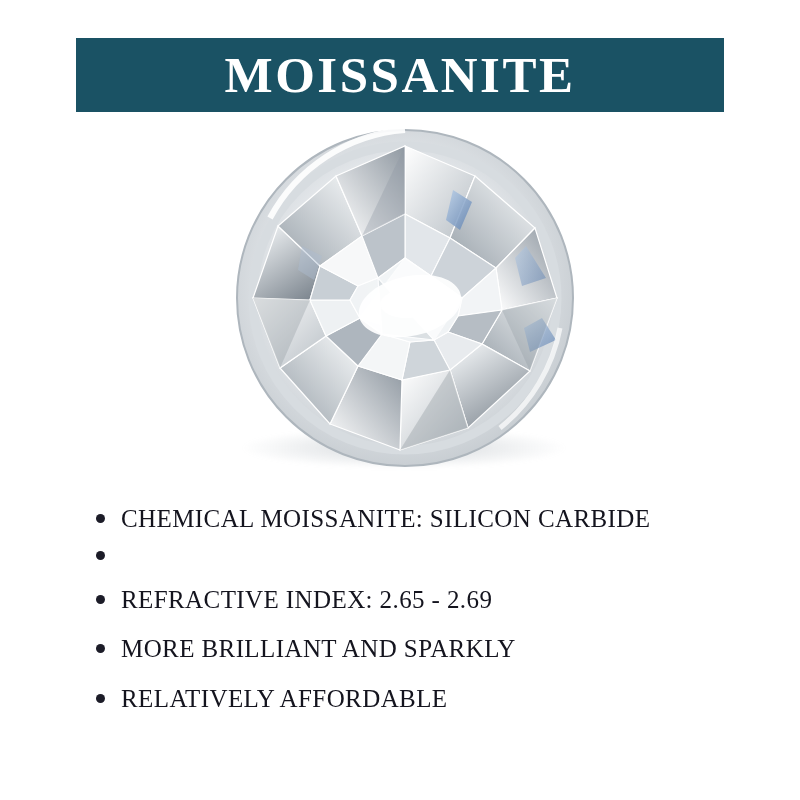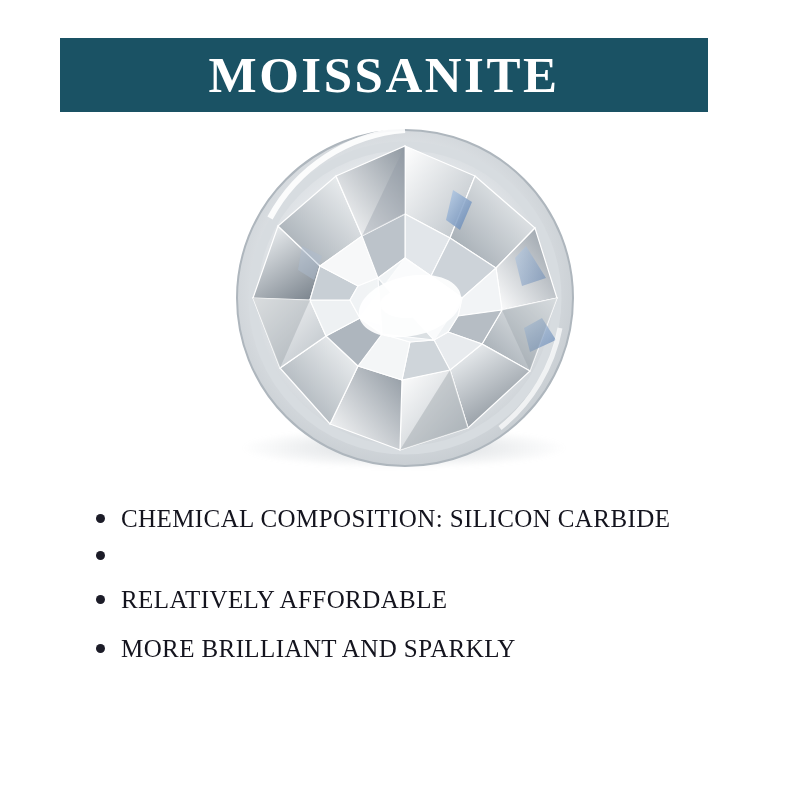--- a/index.html
+++ b/index.html
@@ -16,21 +16,21 @@
   .page {
     position: relative;
     width: 800px;
     height: 800px;
     background: #ffffff;
   }
 
   
   .title-banner {
     position: absolute;
-    left: 60px;
+    left: 76px;
     top: 38px;
     width: 648px;
     height: 74px;
     background: #1a5264;
     display: flex;
     align-items: center;
     justify-content: center;
   }
   .title-text {
     color: #ffffff;
@@ -192,28 +192,32 @@
       <polygon points="320,243 292,182 347,170" fill="#8a939b" opacity="0.28"></polygon>
 
       <path d="M60,90 A168,168 0 0 1 195,2" stroke="#ffffff" stroke-width="6" fill="none" opacity="0.9"></path>
       <path d="M290,300 A168,168 0 0 0 350,200" stroke="#ffffff" stroke-width="5" fill="none" opacity="0.7"></path>
     </svg>
   </div>
 
   <div class="bullets">
     <div class="bullet-row">
       <span class="bullet-dot"></span>
-      <span class="bullet-text">CHEMICAL COMPOSITION: SILICON CARBIDE</span>
-    </div>
-    <div class="bullet-row">
-      <span class="bullet-dot"></span>
+      <span class="bullet-text">CHEMICAL MOISSANITE: SILICON CARBIDE</span>
+    </div>
+    <div class="bullet-row">
+      <span class="bullet-dot"></span>
+    </div>
+    <div class="bullet-row">
+      <span class="bullet-dot"></span>
+      <span class="bullet-text">REFRACTIVE INDEX: 2.65 - 2.69</span>
+    </div>
+    <div class="bullet-row">
+      <span class="bullet-dot"></span>
+      <span class="bullet-text">MORE BRILLIANT AND SPARKLY</span>
     </div>
     <div class="bullet-row">
       <span class="bullet-dot"></span>
       <span class="bullet-text">RELATIVELY AFFORDABLE</span>
     </div>
-    <div class="bullet-row">
-      <span class="bullet-dot"></span>
-      <span class="bullet-text">MORE BRILLIANT AND SPARKLY</span>
-    </div>
   </div>
 
 </div>
 
 </body></html>

